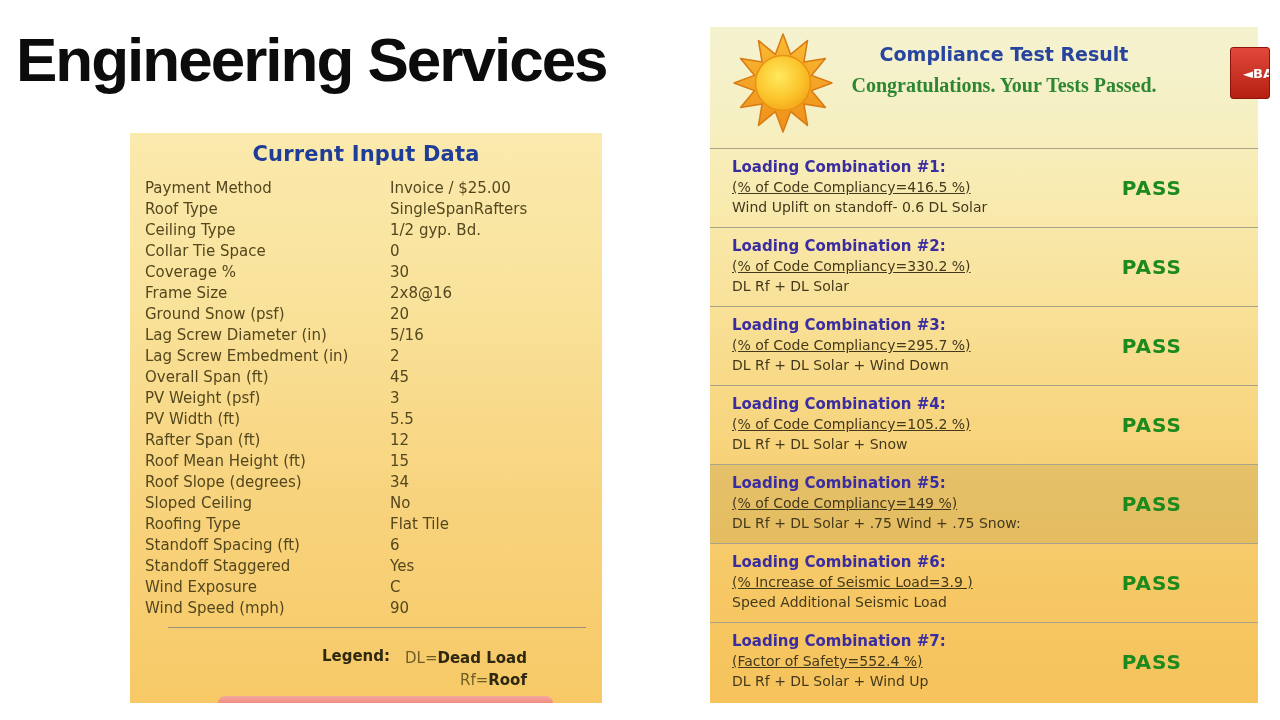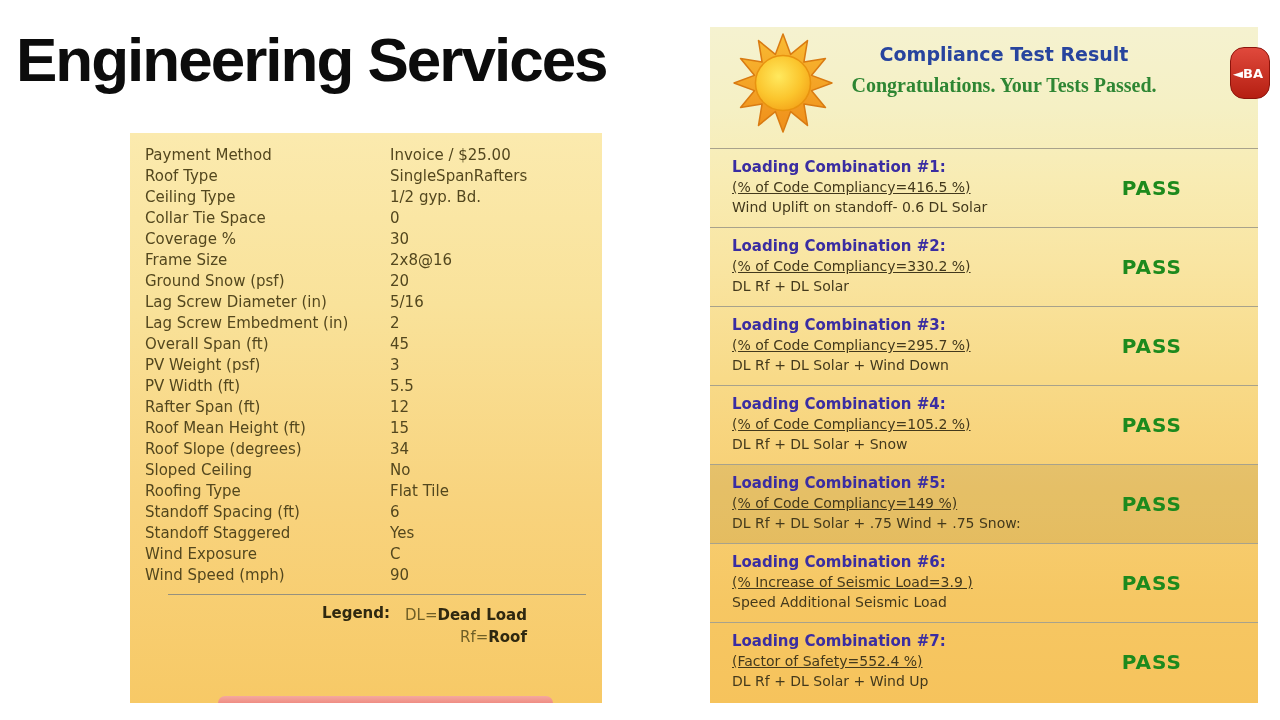--- a/index.html
+++ b/index.html
@@ -20,21 +20,21 @@
   }
   .input-title {
     text-align:center; padding-top:9px; font-size:21px; font-weight:bold;
     color:#1d3d99; letter-spacing:0.2px;
   }
   .input-rows { margin-top:12px; }
   .input-row { display:flex; height:21px; line-height:21px; font-size:15px; color:#53471e; }
   .input-row .lbl { padding-left:15px; width:245px; box-sizing:content-box; }
   .input-row .val { flex:1; }
   .divider { border-top:1px solid #96917e; margin:8px 16px 0 38px; }
-  .legend-row { display:flex; margin-top:9px; font-size:15px; }
+  .legend-row { display:flex; margin-top:19px; font-size:15px; }
   .legend-label { width:245px; padding-left:15px; text-align:right; font-weight:bold; color:#2f2810; box-sizing:content-box; }
   .legend-entries { margin-left:15px; color:#6e5e26; line-height:22px;text-align:right; }
   .legend-entries b { color:#2f2810; }
   .pink-btn {
     position:absolute; left:88px; bottom:0; width:335px; height:7px;
     background:linear-gradient(180deg,#f5a89e 0%, #ef8d84 100%);
     border-radius:10px 10px 0 0;
   }
   
   .result-panel {
@@ -44,24 +44,24 @@
     box-sizing:border-box; overflow:visible;
   }
   .result-header { position:relative; height:121px; }
   .sun { position:absolute; left:22px; top:5px; width:102px; height:102px; }
   .header-text { position:absolute; left:110px; right:70px; top:16px; text-align:center; }
   .result-title { font-size:19px; font-weight:bold; color:#27449e; }
   .result-subtitle { margin:10px auto 3px; width:310px; font-size:20px; font-weight:bold; color:#2e8633; line-height:21px;font-family:Liberation Serif, serif; }
   .back-btn {
     position:absolute; right:-12px; top:20px; width:40px; height:52px;
     background:linear-gradient(180deg,#e0493c 0%, #b51f12 100%);
-    border:1px solid #8c140b; border-radius:14px; box-sizing:border-box;
+    border:1px solid #8c140b; border-radius:3px; box-sizing:border-box;
     color:#ffffff; font-size:13px; font-weight:bold;
     display:flex; align-items:center; justify-content:flex-start;
-    padding-left:2px; overflow:hidden; white-space:nowrap; cursor:pointer;
+    padding-left:12px; overflow:hidden; white-space:nowrap; cursor:pointer;
   }
   .tests { position:absolute; left:0; right:0; top:121px; }
   .test-row {
     position:relative; height:79px; box-sizing:border-box;
     border-top:1px solid #a8a28b; padding:8px 0 0 22px;
   }
   .test-row.highlighted { background:rgba(120,96,30,0.14); }
   .test-title { font-size:15px; font-weight:bold; color:#3a2da2; line-height:20px; }
   .test-metric { font-size:14px; color:#43391c; text-decoration:underline; line-height:20px; display:inline-block; }
   .test-desc { font-size:14px; color:#43391c; line-height:20px; }
@@ -69,20 +69,21 @@
     position:absolute; right:76px; top:50%; transform:translateY(-50%);
     font-size:20px; font-weight:bold; color:#1d8a1d; letter-spacing:1px;
   }
 </style>
 </head>
 <body>
 
 <div class="page-title">Engineering Services</div>
 
 <div class="input-panel">
+  <div class="input-title">Current Input Data</div>
   <div class="input-rows">
     <div class="input-row">
         <span class="lbl">Payment Method</span>
         <span class="val">Invoice / $25.00</span>
       </div>
     <div class="input-row">
         <span class="lbl">Roof Type</span>
         <span class="val">SingleSpanRafters</span>
       </div>
     <div class="input-row">

